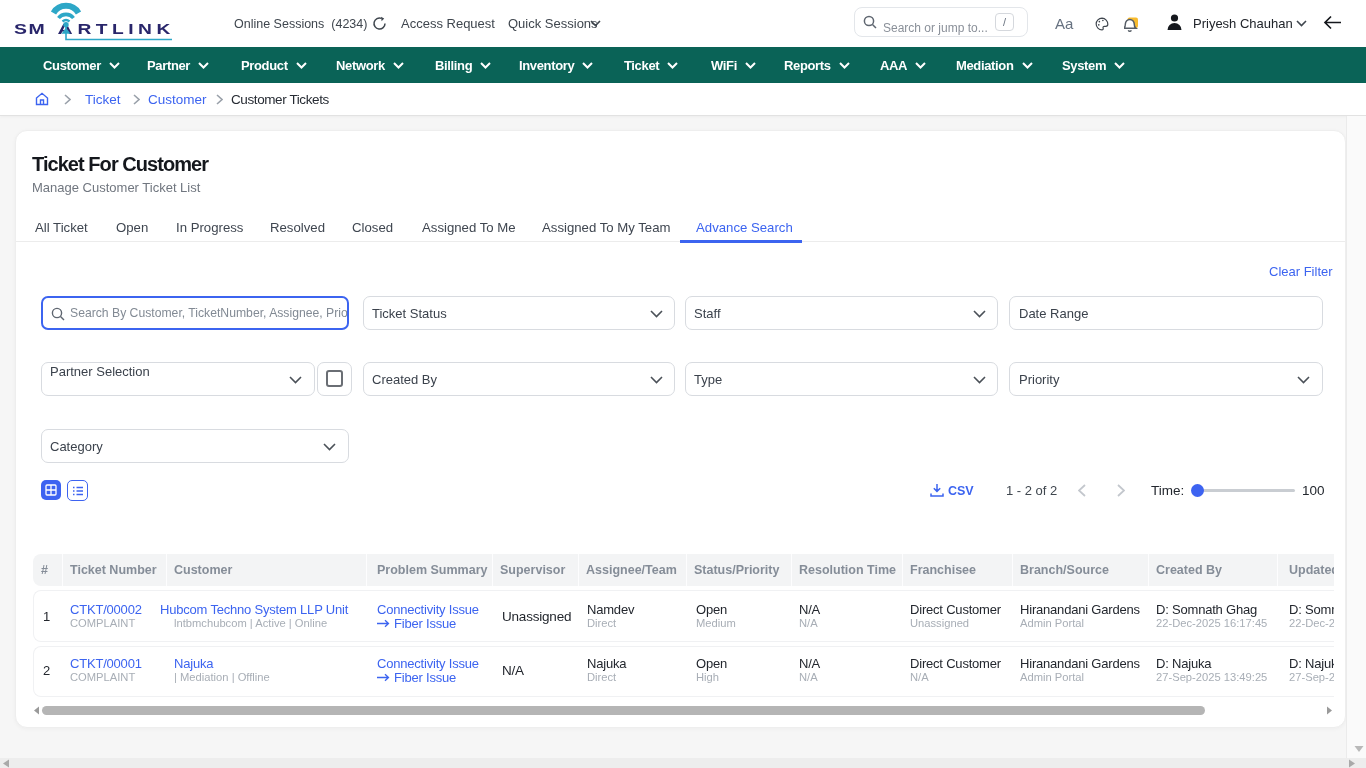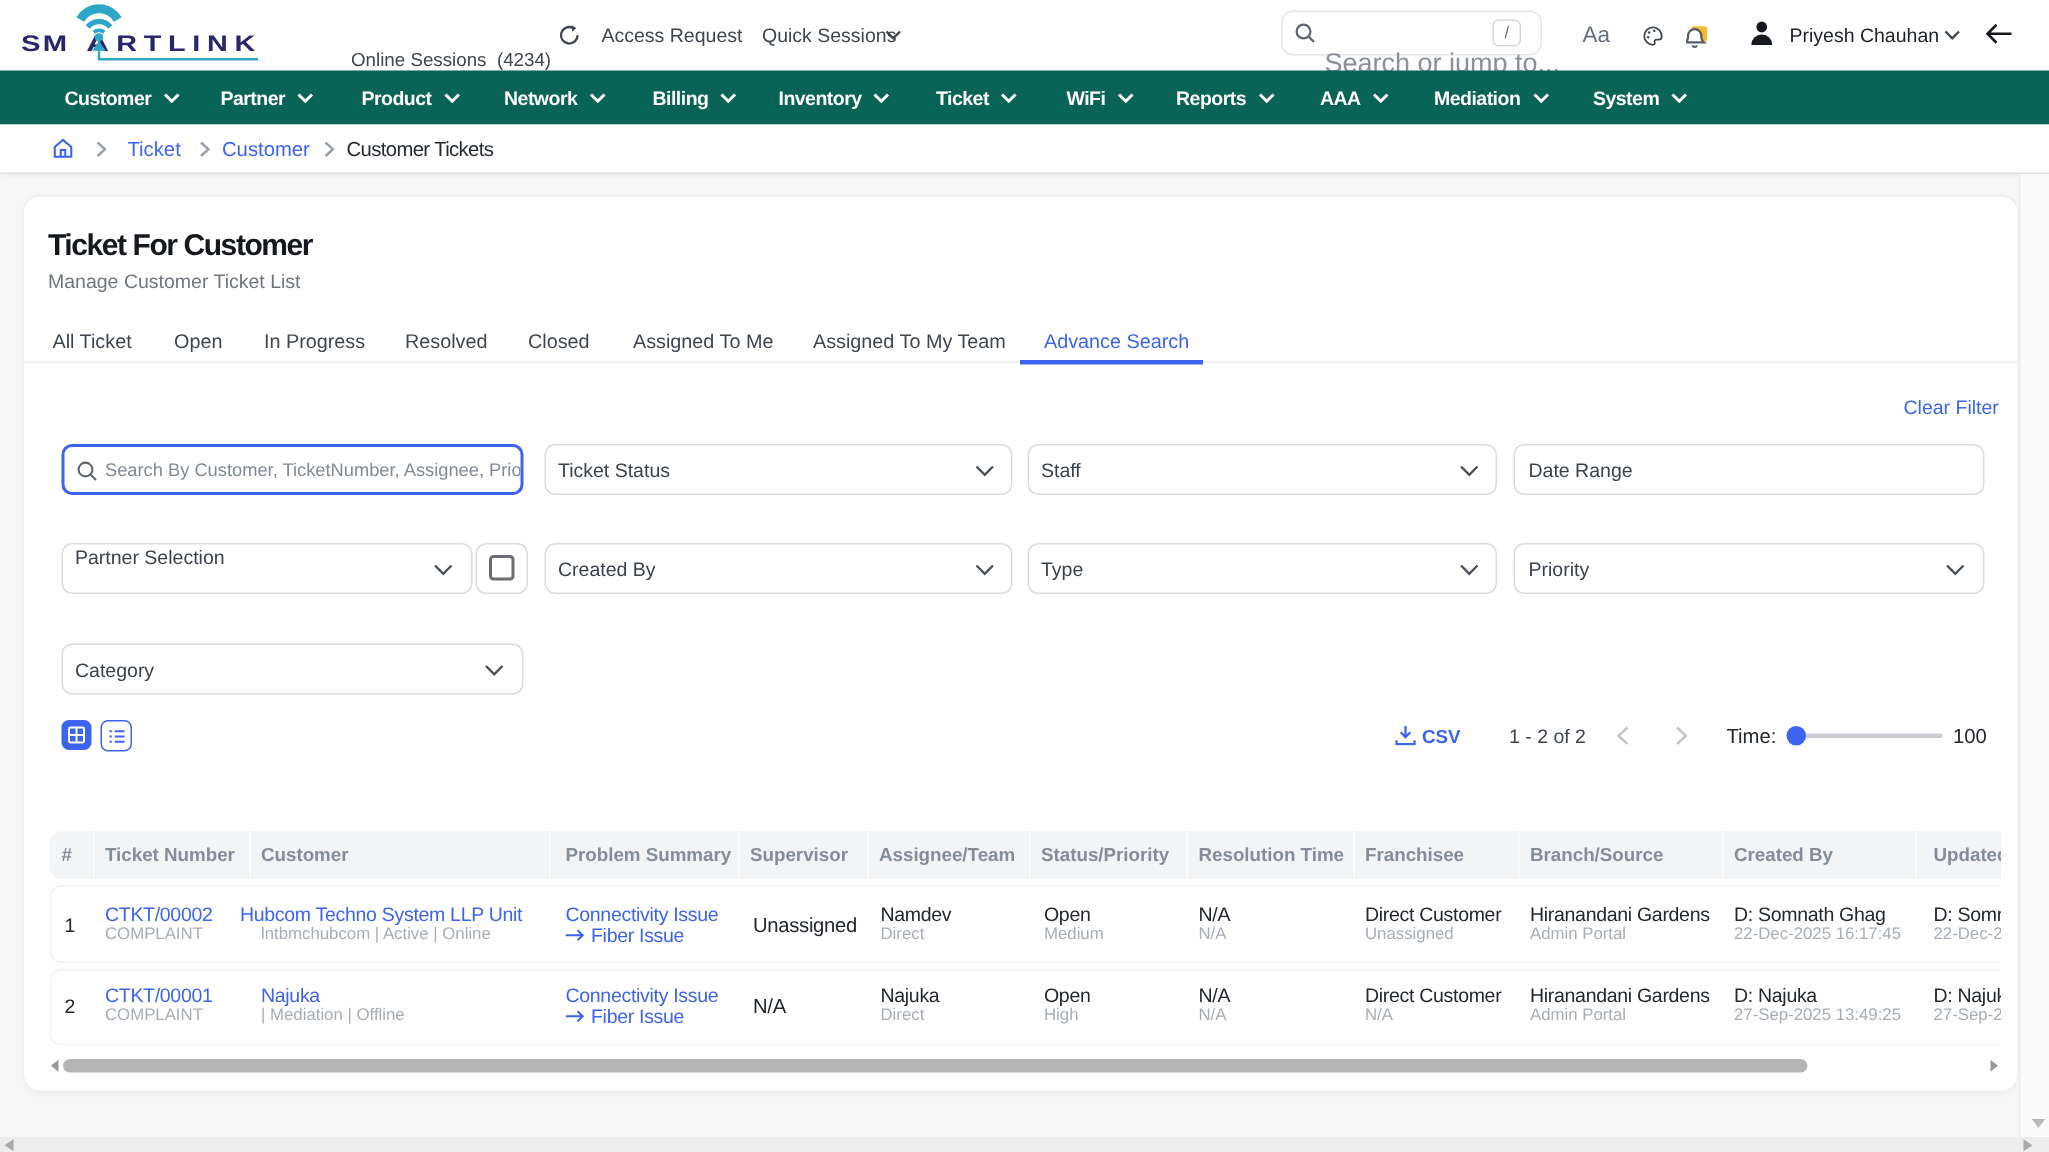--- a/index.html
+++ b/index.html
@@ -44,37 +44,37 @@
     <g stroke="#2da7c7" fill="none">
       <path d="M53.5 13 A14.5 14.5 0 0 1 78.5 13" stroke-width="6"></path>
       <path d="M58.5 18 A9.5 9.5 0 0 1 73.5 18" stroke-width="3.6"></path>
       <path d="M62.5 21.5 A5.5 5.5 0 0 1 69.5 21.5" stroke-width="2.5"></path>
     </g>
     <circle cx="66" cy="24.8" r="2.7" fill="#2da7c7"></circle>
     <path d="M66 26 L66 39.5 L172 39.5" stroke="#2da7c7" stroke-width="1.6" fill="none"></path>
     <path d="M66 27.5 L61.5 33.8 L70.5 33.8 Z" fill="#2da7c7"></path>
   </svg>
 
-  <div class="abs vc" style="left:234px;top:16px;height:47px;font-size:12.5px;color:#3f464e">Online Sessions&nbsp; (4234)</div>
+  <div class="abs vc" style="left:234px;top:0;height:47px;font-size:12.5px;color:#3f464e">Online Sessions&nbsp; (4234)</div>
   <svg class="abs" style="left:372px;top:16px" width="15" height="15" viewBox="0 0 15 15" fill="none" stroke="#3f464e" stroke-width="1.5">
     <path d="M13 7.5 A5.5 5.5 0 1 1 9.5 2.4"></path>
     <path d="M9 0.8 L12.2 2.6 L9.6 5.2" fill="#3f464e" stroke="none"></path>
   </svg>
   <div class="abs vc hdrtxt" style="left:401px;top:0">Access Request</div>
   <div class="abs vc hdrtxt" style="left:508px;top:0">Quick Sessions</div>
   <svg class="abs" style="left:590px;top:20px" width="11" height="7" viewBox="0 0 11 7" fill="none" stroke="#3f464e" stroke-width="1.6">
       <path d="M1 1 L5.5 5.5 L10 1"></path>
     </svg>
 
   <div class="abs" style="left:854px;top:7px;width:174px;height:30px;border:1px solid #e3e6ea;border-radius:8px;background:#fff"></div>
   <svg class="abs" style="left:863px;top:15px" width="14" height="14" viewBox="0 0 14 14" fill="none" stroke="#5f6670" stroke-width="1.5">
     <circle cx="6" cy="6" r="4.6"></circle>
       <path d="M9.5 9.5 L13 13"></path>
   </svg>
-  <div class="abs vc" style="left:883px;top:21px;height:42px;font-size:18px;color:#8a9099">Search or jump to...</div>
+  <div class="abs vc" style="left:883px;top:7px;height:42px;font-size:12px;color:#8a9099">Search or jump to...</div>
   <div class="abs vc" style="left:995px;top:13px;width:19px;height:18px;border:1px solid #d5d8dd;border-radius:4px;justify-content:center;font-size:11px;color:#6a7380">/</div>
 
   <div class="abs vc" style="left:1055px;top:0;height:47px;font-size:15px;color:#667180">Aa</div>
 
   <svg class="abs" style="left:1095px;top:17px" width="14" height="14" viewBox="0 0 24 24">
     <path d="M12 2 A10 10 0 1 0 12 22 c1.7 0 2.5-1.3 1.9-2.7 -.7-1.7.4-3.3 2.2-3.3 H18.5 A3.5 3.5 0 0 0 22 12.5 10.3 10.3 0 0 0 12 2 Z" fill="none" stroke="#3f464e" stroke-width="2"></path>
     <circle cx="7.5" cy="8" r="1.4" fill="#3f464e"></circle>
       <circle cx="13.5" cy="6" r="1.4" fill="#3f464e"></circle>
       <circle cx="6.5" cy="13.5" r="1.4" fill="#3f464e"></circle>
   </svg>

